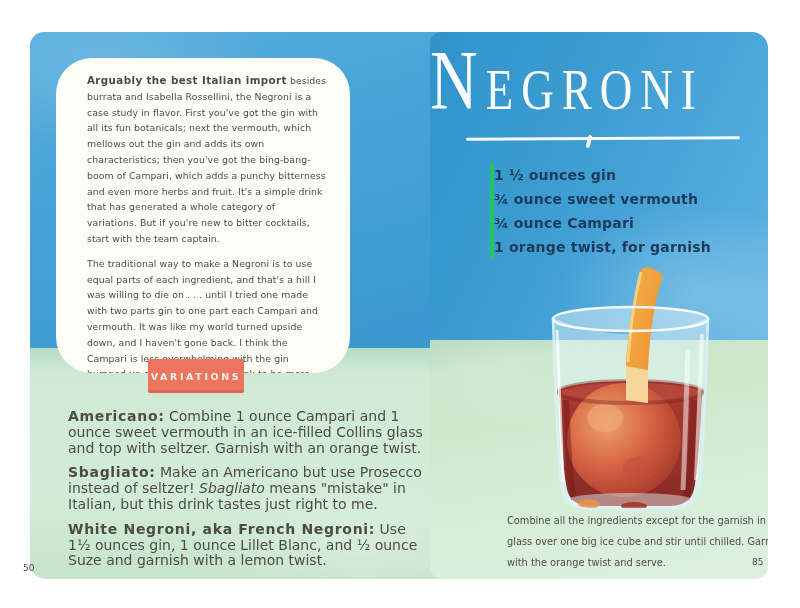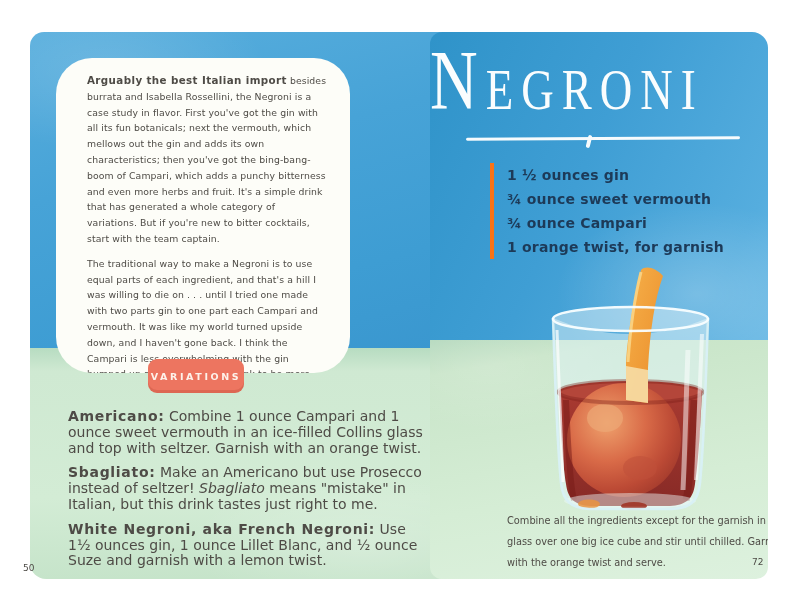--- a/index.html
+++ b/index.html
@@ -27,21 +27,21 @@
     background:#fdfdf8;border-radius:36px;overflow:hidden;
   }
   .intro{
     position:absolute;left:31px;right:22px;top:15px;
     color:#4e4b46;font-size:9.3px;line-height:15.8px;letter-spacing:.1px;
   }
   .intro p{margin:0 0 9px 0;}
   .intro .lead{font-size:10.3px;font-weight:bold;letter-spacing:.4px;}
   .badge{
     position:absolute;left:118px;top:327px;width:96px;height:34px;
-    background:#ed7560;border-radius:9px;
+    background:#ed7560;border-radius:2px;
     box-shadow:inset 0 -3px 0 rgba(150,45,30,0.18);
     display:flex;align-items:center;justify-content:center;
   }
   .badge span{color:#fdf2ea;font-size:9.5px;font-weight:bold;letter-spacing:2.6px;}
   .variations{
     position:absolute;left:38px;right:24px;top:377px;
     color:#4e4b46;font-size:14px;line-height:15.8px;
   }
   .variations p{margin:0 0 9px 0;}
   .variations .vlead{font-weight:bold;letter-spacing:.7px;}
@@ -63,21 +63,21 @@
   .title-underline{
     position:absolute;left:36px;top:105px;width:274px;height:2.5px;
     background:#f6fbfd;border-radius:2px;transform:rotate(-0.3deg);
   }
   .title-brushmark{
     position:absolute;left:157px;top:103px;width:4px;height:13px;
     background:#f6fbfd;border-radius:2px;transform:rotate(14deg);
   }
   .ingredients{
     position:absolute;left:60px;top:131px;
-    border-left:4px solid #f97316;padding-left:13px;
+    border-left:4px solid #22c55e;
   }
   .ingredients div{
     color:#1d3a58;font-size:14px;font-weight:bold;line-height:24px;
     letter-spacing:.2px;white-space:nowrap;
   }
   .glass-illo{position:absolute;left:112px;top:218px;width:195px;height:290px;}
   .instructions{
     position:absolute;left:34px;width:302px;top:478px;
     color:#4e4b46;font-size:9.8px;line-height:21.2px;margin-left:43px;
   }
@@ -176,13 +176,13 @@
     <path d="M11,68 C13,130 15,195 19,233 C21,252 30,258 47,259 L130,259 C148,258 156,252 158,233 C162,195 164,130 166,68" fill="none" stroke="rgba(216,240,246,0.95)" stroke-width="2.5"></path>
     <ellipse cx="88.5" cy="69" rx="77.5" ry="12" fill="none" stroke="rgba(249,254,255,0.95)" stroke-width="2.5"></ellipse>
     <path d="M15,80 L21,232" stroke="rgba(255,255,255,0.7)" stroke-width="3" fill="none"></path>
     <path d="M160,84 L154,230" stroke="rgba(255,255,255,0.55)" stroke-width="4" fill="none"></path>
   </svg>
 
   <div class="instructions">Combine all the ingredients except for the garnish in a rocks glass over one big ice cube and stir until chilled. Garnish with the orange twist and serve.</div>
 </div>
 
 <div class="pagenum pagenum-left">50</div>
-<div class="pagenum pagenum-right">72</div>
+<div class="pagenum pagenum-right">85</div>
 
 </body></html>

